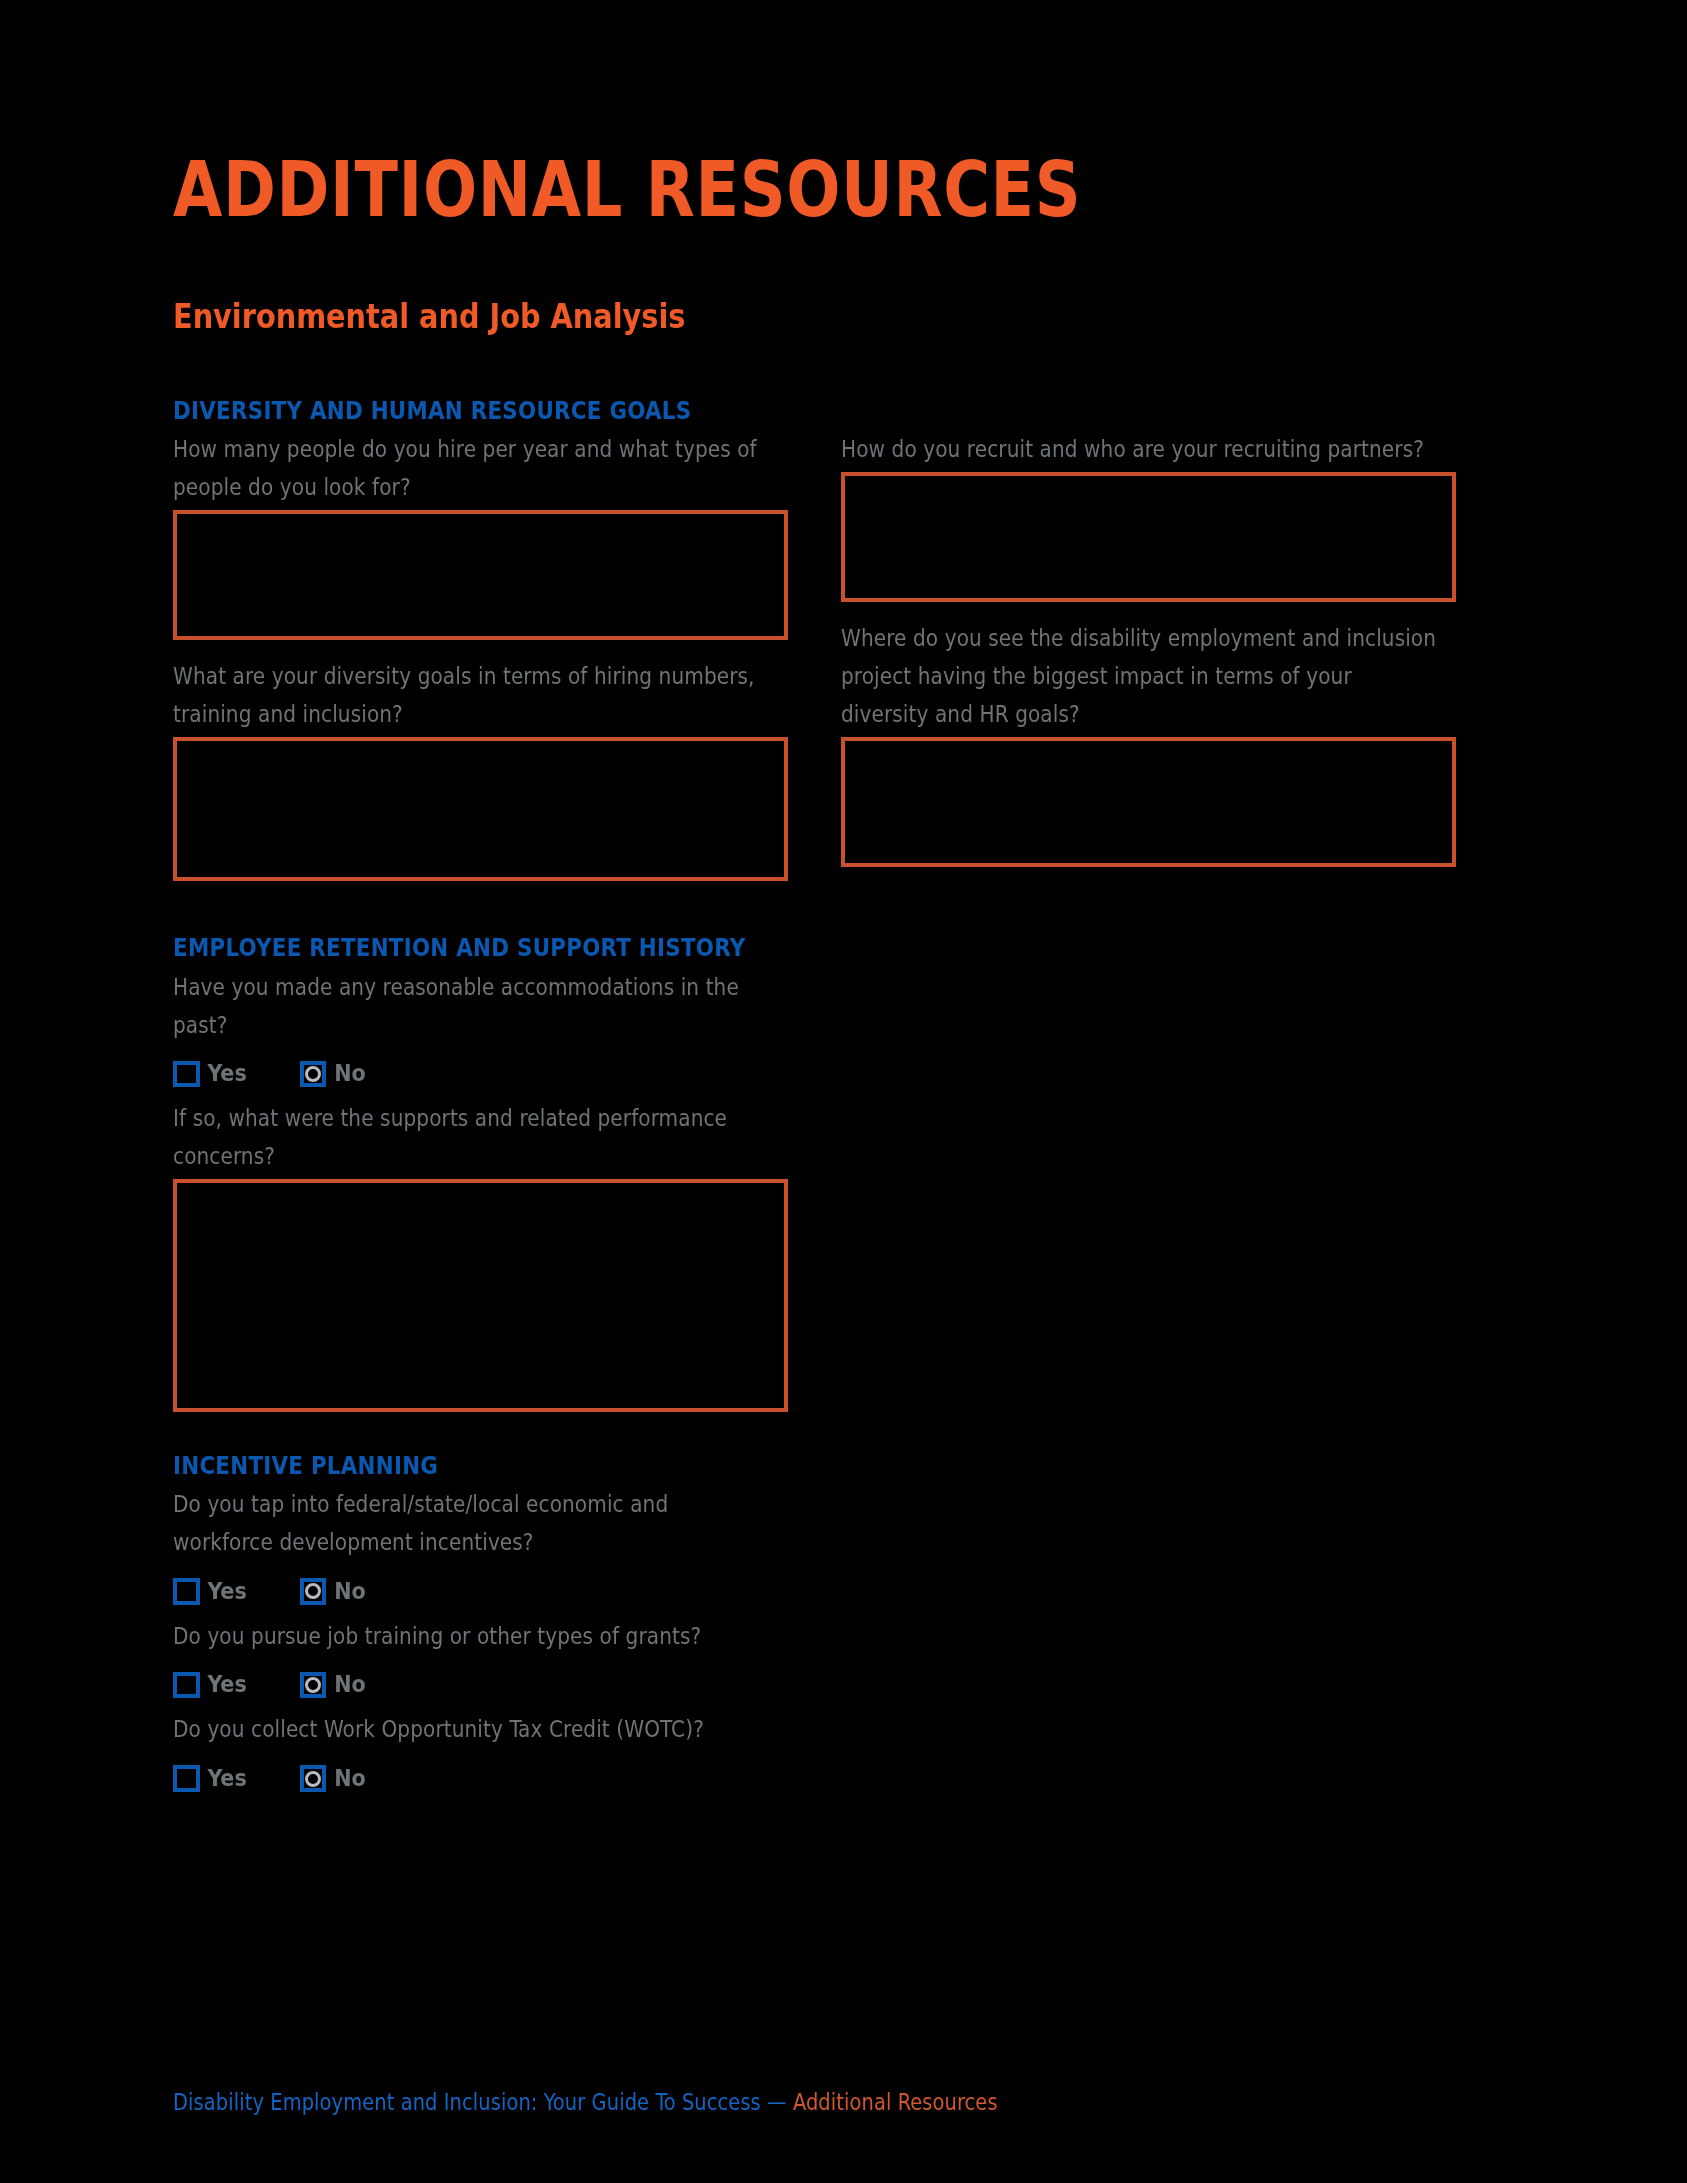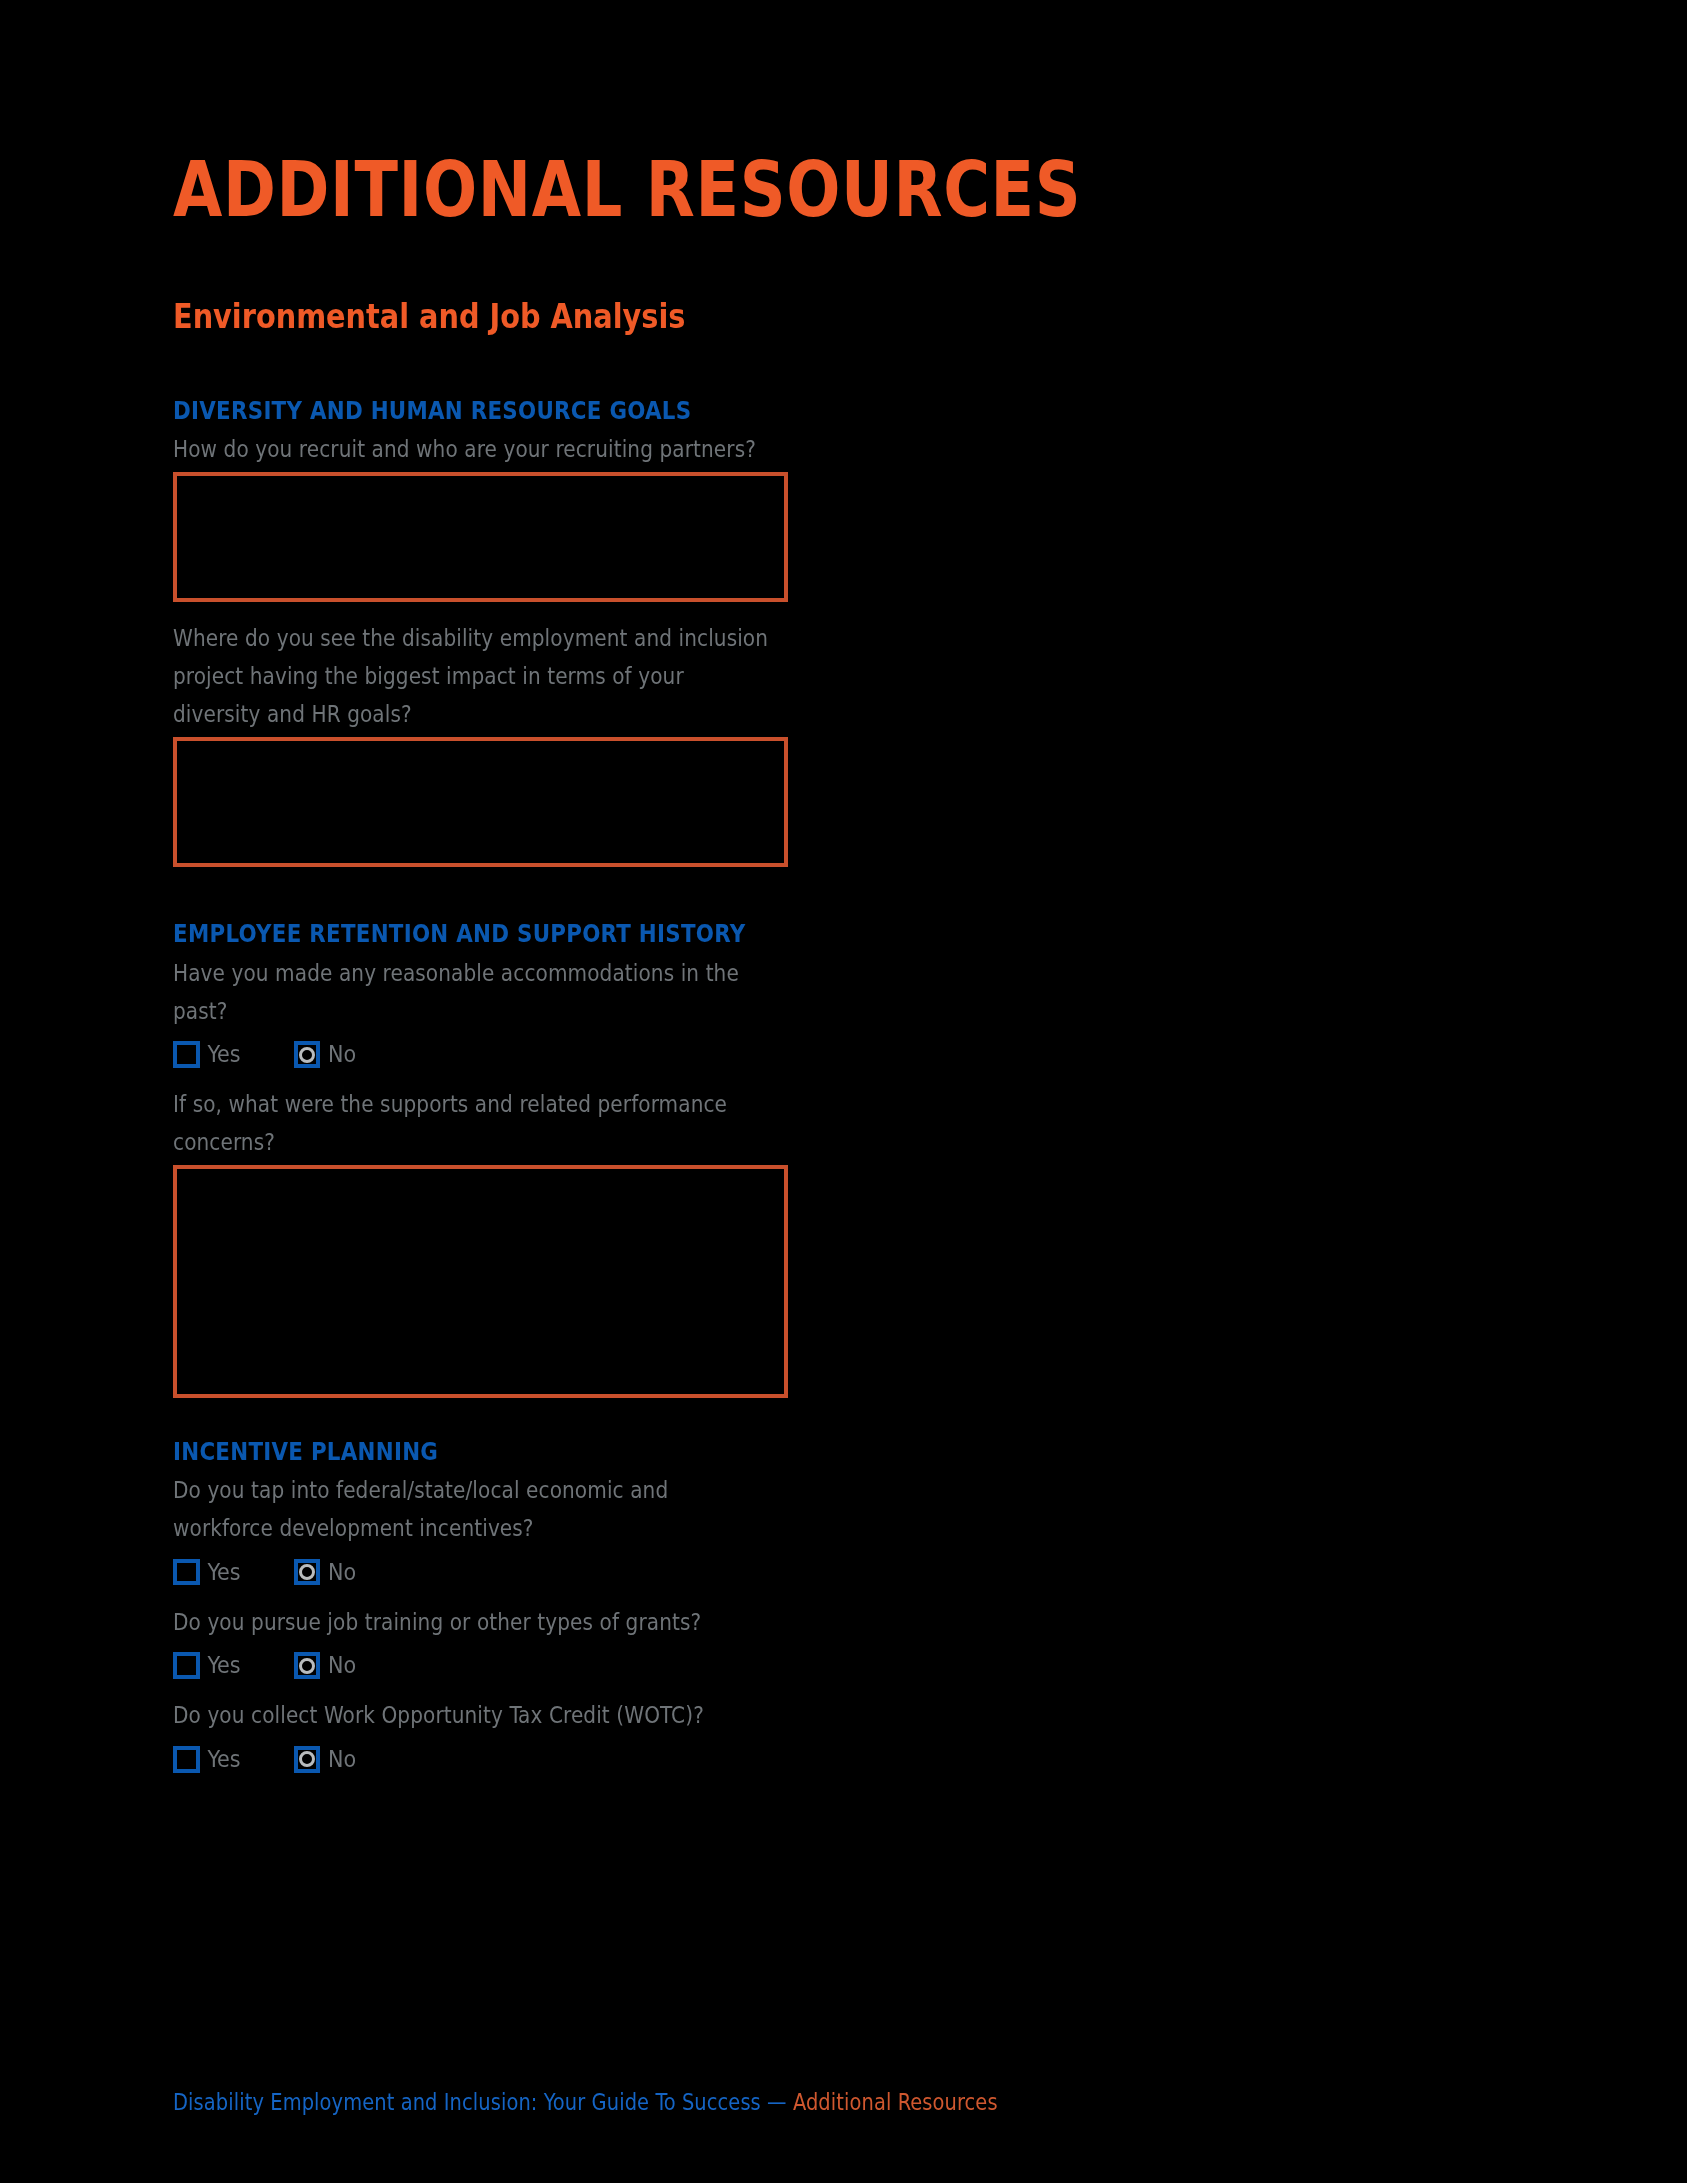--- a/index.html
+++ b/index.html
@@ -103,23 +103,24 @@
     margin: 2.6px 0 17px 0;
   }
   .h-sm  { height: 130px; }
   .h-md  { height: 144px; }
   .h-lg  { height: 233px; }
   .h-xl  { height: 278px; }
 
   
   .choice-row {
     display: flex;
-    align-items: center;
+    align-items: flex-end;
     margin: 6.6px 0 12px 0;
     height: 37px;
+    font-weight: bold;
   }
   .choice {
     display: flex;
     align-items: center;
   }
   .choice + .choice { margin-left: 53px; }
 
   .cbox {
     width: 26.5px;
     height: 26.5px;
@@ -173,20 +174,27 @@
 
   <div class="title">ADDITIONAL RESOURCES</div>
   <div class="subtitle">Environmental and Job Analysis</div>
 
   <div class="content">
 
     <div class="section">
       <div class="section-head">DIVERSITY AND HUMAN RESOURCE GOALS</div>
       <div class="cols">
 
+        <div class="col">
+          <p class="q">How many people do you hire per year and what types of people do you look for?</p>
+          <div class="answer-box h-sm"></div>
+
+          <p class="q">What are your diversity goals in terms of hiring numbers, training and inclusion?</p>
+          <div class="answer-box h-md"></div>
+        </div>
 
         <div class="col">
           <p class="q">How do you recruit and who are your recruiting partners?</p>
           <div class="answer-box h-sm"></div>
 
           <p class="q">Where do you see the disability employment and inclusion project having the biggest impact in terms of your diversity and HR goals?</p>
           <div class="answer-box h-sm"></div>
         </div>
 
       </div>

